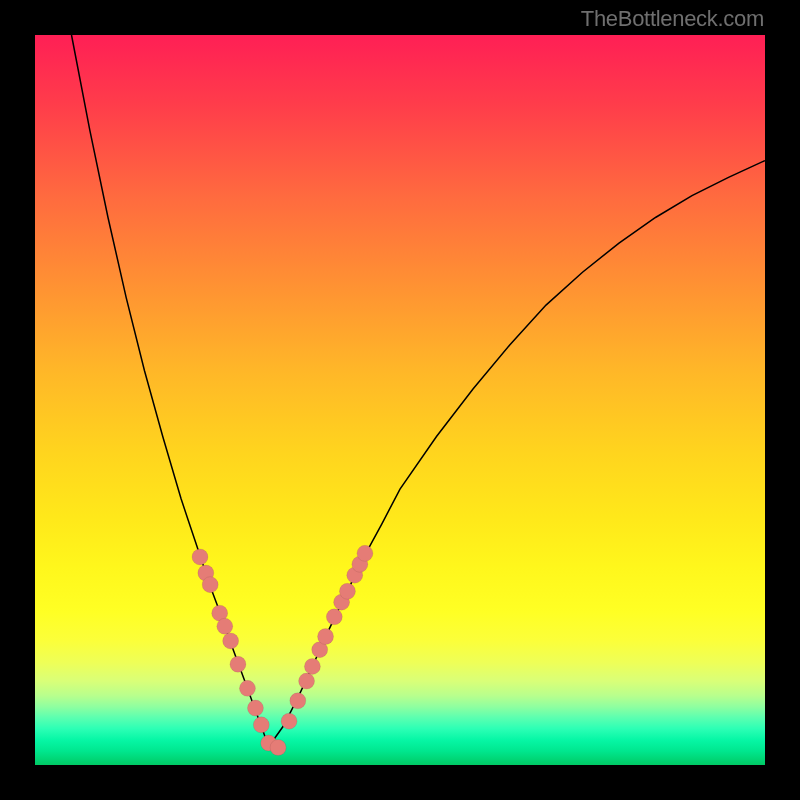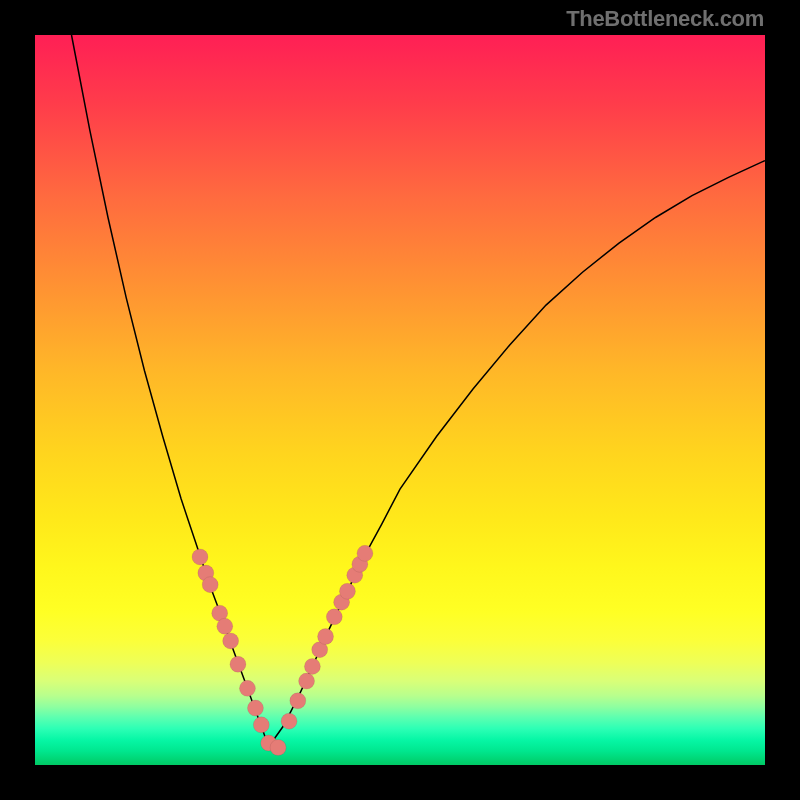--- a/index.html
+++ b/index.html
@@ -45,21 +45,21 @@
       #00e890 98%,
       #00d97a 99%,
       #00ca65 100%
     );
   }
   .watermark {
     position: absolute;
     right: 36px;
     top: 6px;
     font-size: 22px;
-    font-weight: 700;
+    font-weight: 400;
     color: #6f6f6f;
     letter-spacing: -0.3px;
     user-select: none;
   }
   svg.overlay {
     position: absolute;
     left: 0;
     top: 0;
     width: 800px;
     height: 800px;

